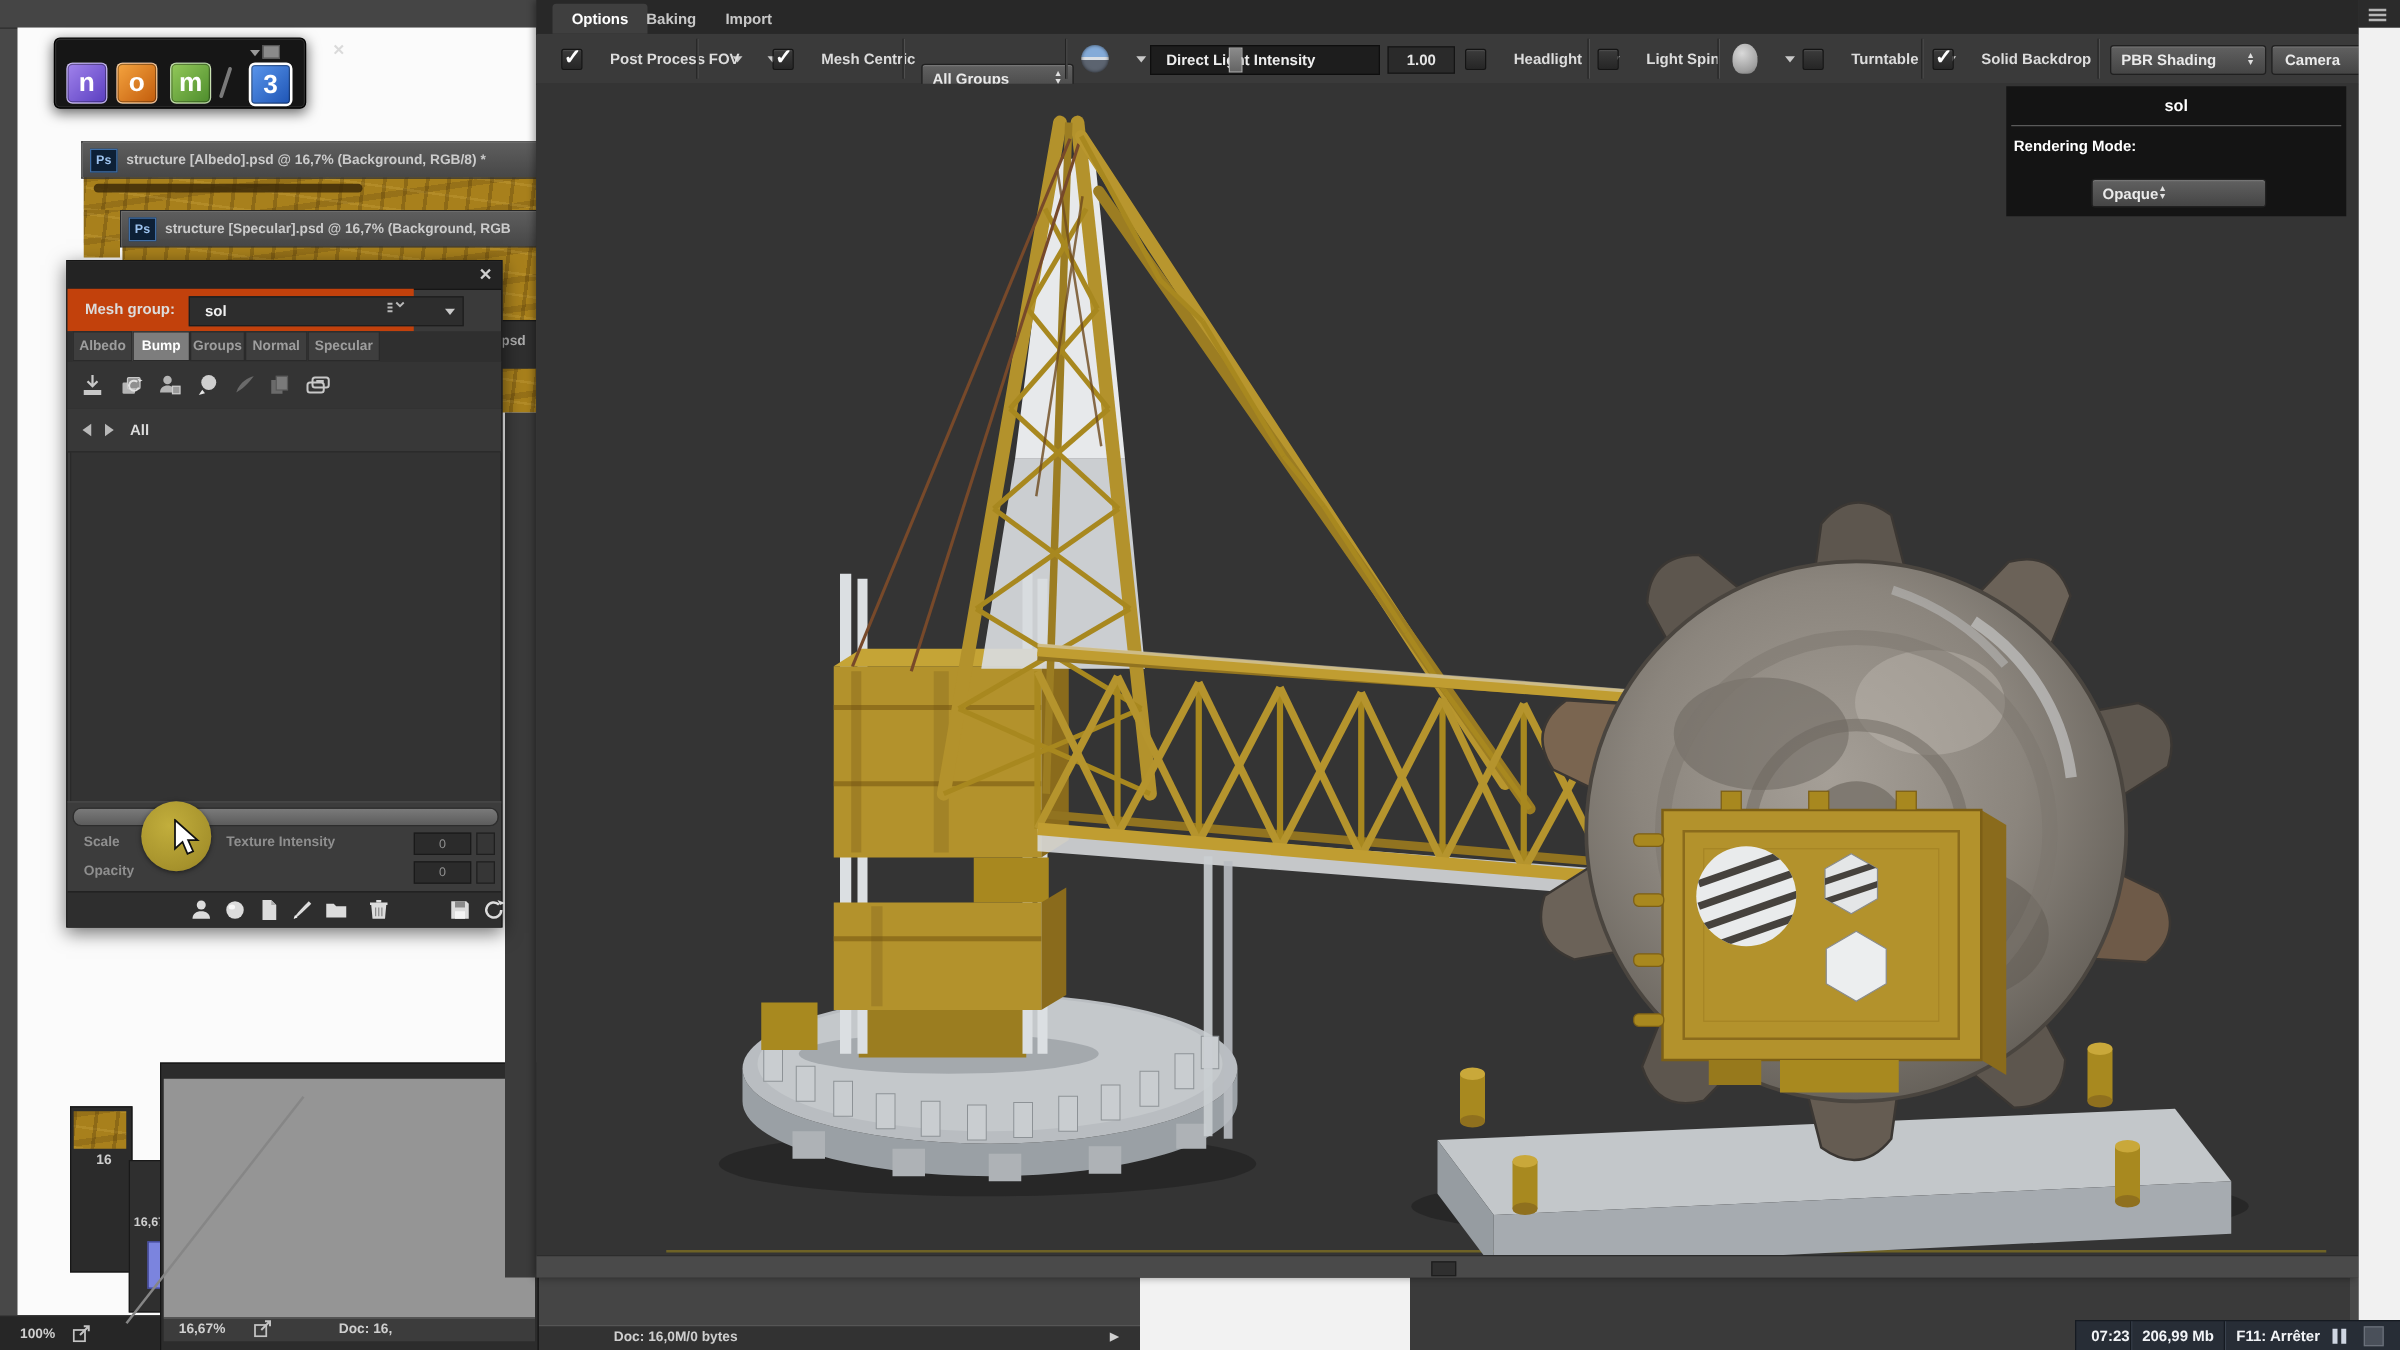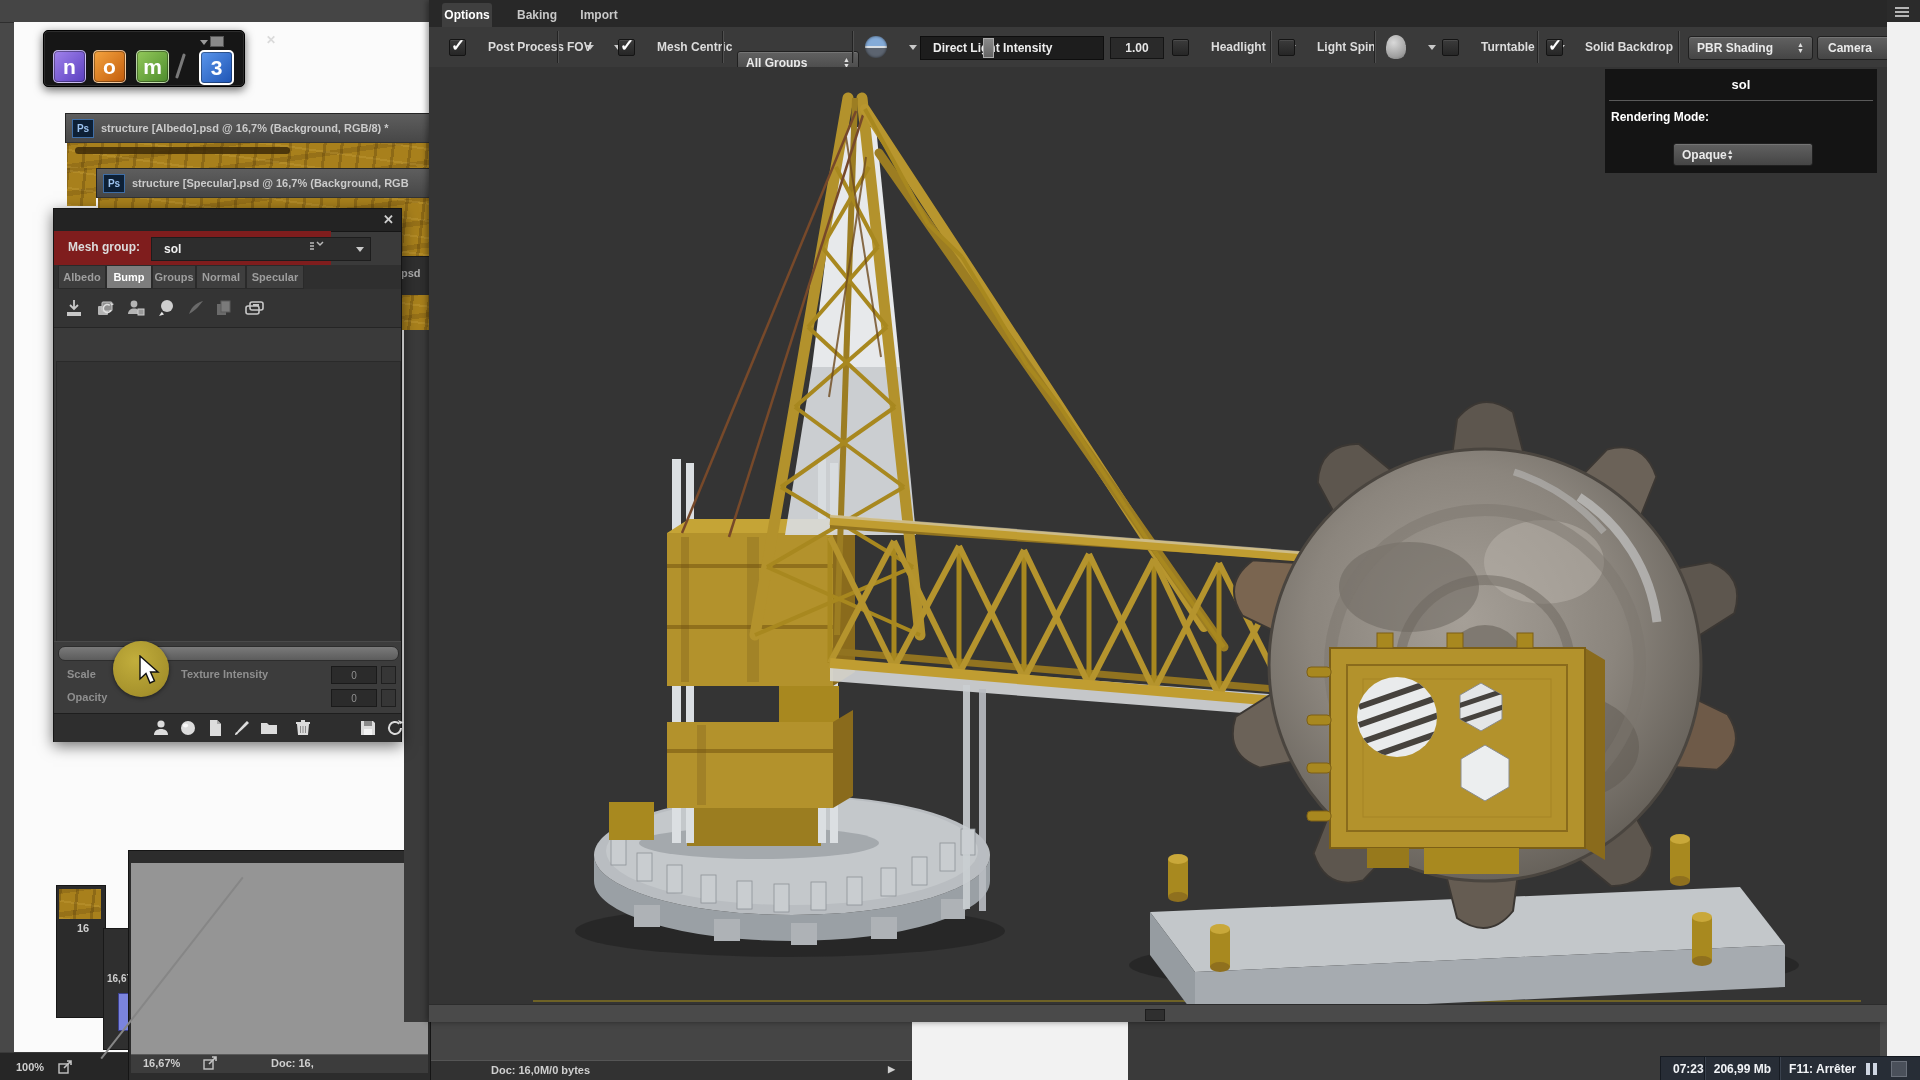--- a/index.html
+++ b/index.html
@@ -137,21 +137,21 @@
 
   <div class="abs" style="left:404px;top:330px;width:25px;height:692px;background:#3b3b3b"></div>
   <div class="abs" style="left:396px;top:256px;width:33px;height:38px;background:#2f2f2f;border-top:1px solid #1b1b1b">
     <span class="abs" style="left:5px;top:10px;color:#ababab;font-size:11px;font-weight:bold">psd</span>
   </div>
 
   <div class="abs" id="ddo">
     <div class="abs" style="left:0;top:0;width:347px;height:22px;background:#232323;border-bottom:1px solid #161616">
       <span class="abs" style="right:7px;top:3px;color:#cfcfcf;font-size:13px;font-weight:bold">✕</span>
     </div>
-    <div class="abs" style="left:0;top:22px;width:277px;height:34px;background:#7f1d1d">
+    <div class="abs" style="left:0;top:22px;width:277px;height:34px;background:#c2410c">
       <span class="abs tlabel" style="left:14px;top:9px">Mesh group:</span>
       <div class="abs" style="left:97px;top:6px;width:218px;height:22px;background:#2d2d2d;border:1px solid #1d1d1d;display:flex;align-items:center">
         <span style="color:#f0f0f0;font-size:12px;font-weight:bold;margin-left:12px">sol</span>
         <span class="caret" style="position:absolute;right:6px;top:9px"></span>
       </div>
       <span class="abs" style="right:6px;top:7px">
         <svg width="16" height="14" viewBox="0 0 16 14">
             <path d="M1 5l4 0M1 8h4M1 11h4" stroke="#b9b9b9" stroke-width="1.5"></path>
             <path d="M8 4l3 3 3-3" fill="none" stroke="#b9b9b9" stroke-width="1.5"></path>
           </svg>
@@ -206,20 +206,25 @@
         <svg viewBox="0 0 20 20">
             <rect x="3" y="6" width="9" height="11" fill="#6a6a6a"></rect>
             <rect x="7" y="3" width="9" height="11" fill="#7a7a7a" stroke="#5a5a5a"></rect>
           </svg></span>
       <span class="micon" style="left:190px">
         <svg viewBox="0 0 20 20">
             <rect x="2" y="8" width="13" height="8" rx="2" fill="none" stroke="#c8c8c8" stroke-width="1.6"></rect>
             <rect x="6" y="4" width="13" height="8" rx="2" fill="none" stroke="#c8c8c8" stroke-width="1.6"></rect>
             <rect x="9" y="6" width="6" height="2" fill="#c8c8c8"></rect>
           </svg></span>
+    </div>
+    <div class="abs" style="left:0;top:118px;width:347px;height:34px;background:#383838;border-bottom:1px solid #272727">
+      <span class="abs navtri" style="left:12px;top:12px;border-right:7px solid #b9b9b9"></span>
+      <span class="abs navtri" style="left:30px;top:12px;border-left:7px solid #b9b9b9"></span>
+      <span class="abs tlabel" style="left:50px;top:10px">All</span>
     </div>
     <div class="abs" style="left:2px;top:152px;width:343px;height:280px;background:#333;border:1px solid #2a2a2a"></div>
     <div class="abs" style="left:0;top:432px;width:347px;height:72px;background:#3c3c3c;border-top:1px solid #4a4a4a">
       <div class="abs" style="left:4px;top:4px;width:339px;height:13px;border-radius:7px;background:linear-gradient(#7a7a7a,#5c5c5c);border:1px solid #2d2d2d"></div>
       <span class="abs mutelbl" style="left:13px;top:26px">Scale</span>
       <span class="abs mutelbl" style="left:127px;top:26px">Texture Intensity</span>
       <div class="valbox" style="left:277px;top:24px">0</div>
       <div class="minibox" style="left:327px;top:24px"></div>
       <span class="abs mutelbl" style="left:13px;top:49px">Opacity</span>
       <div class="valbox" style="left:277px;top:47px">0</div>
@@ -283,21 +288,21 @@
         <span>m</span>
       </div>
     <div class="abs" style="left:135px;top:22px;width:3px;height:26px;background:#7a7a7a;transform:rotate(18deg);border-radius:2px"></div>
     <div class="launch-ico abs" style="left:155px;top:19px;background:linear-gradient(135deg,#5a96ec,#1e54b4);border:2px solid #fff">
         <span>3</span>
       </div>
   </div>
 
   <div class="abs" id="tdo">
     <div id="tdo-tabbar">
-      <div class="vtab active" style="left:13px;width:50px">
+      <div class="vtab active" style="left:13px;width:76px">
           <span>Options</span>
         </div>
       <div class="vtab" style="left:79px;width:58px">
           <span>Baking</span>
         </div>
       <div class="vtab" style="left:141px;width:58px">
           <span>Import</span>
         </div>
     </div>
 

